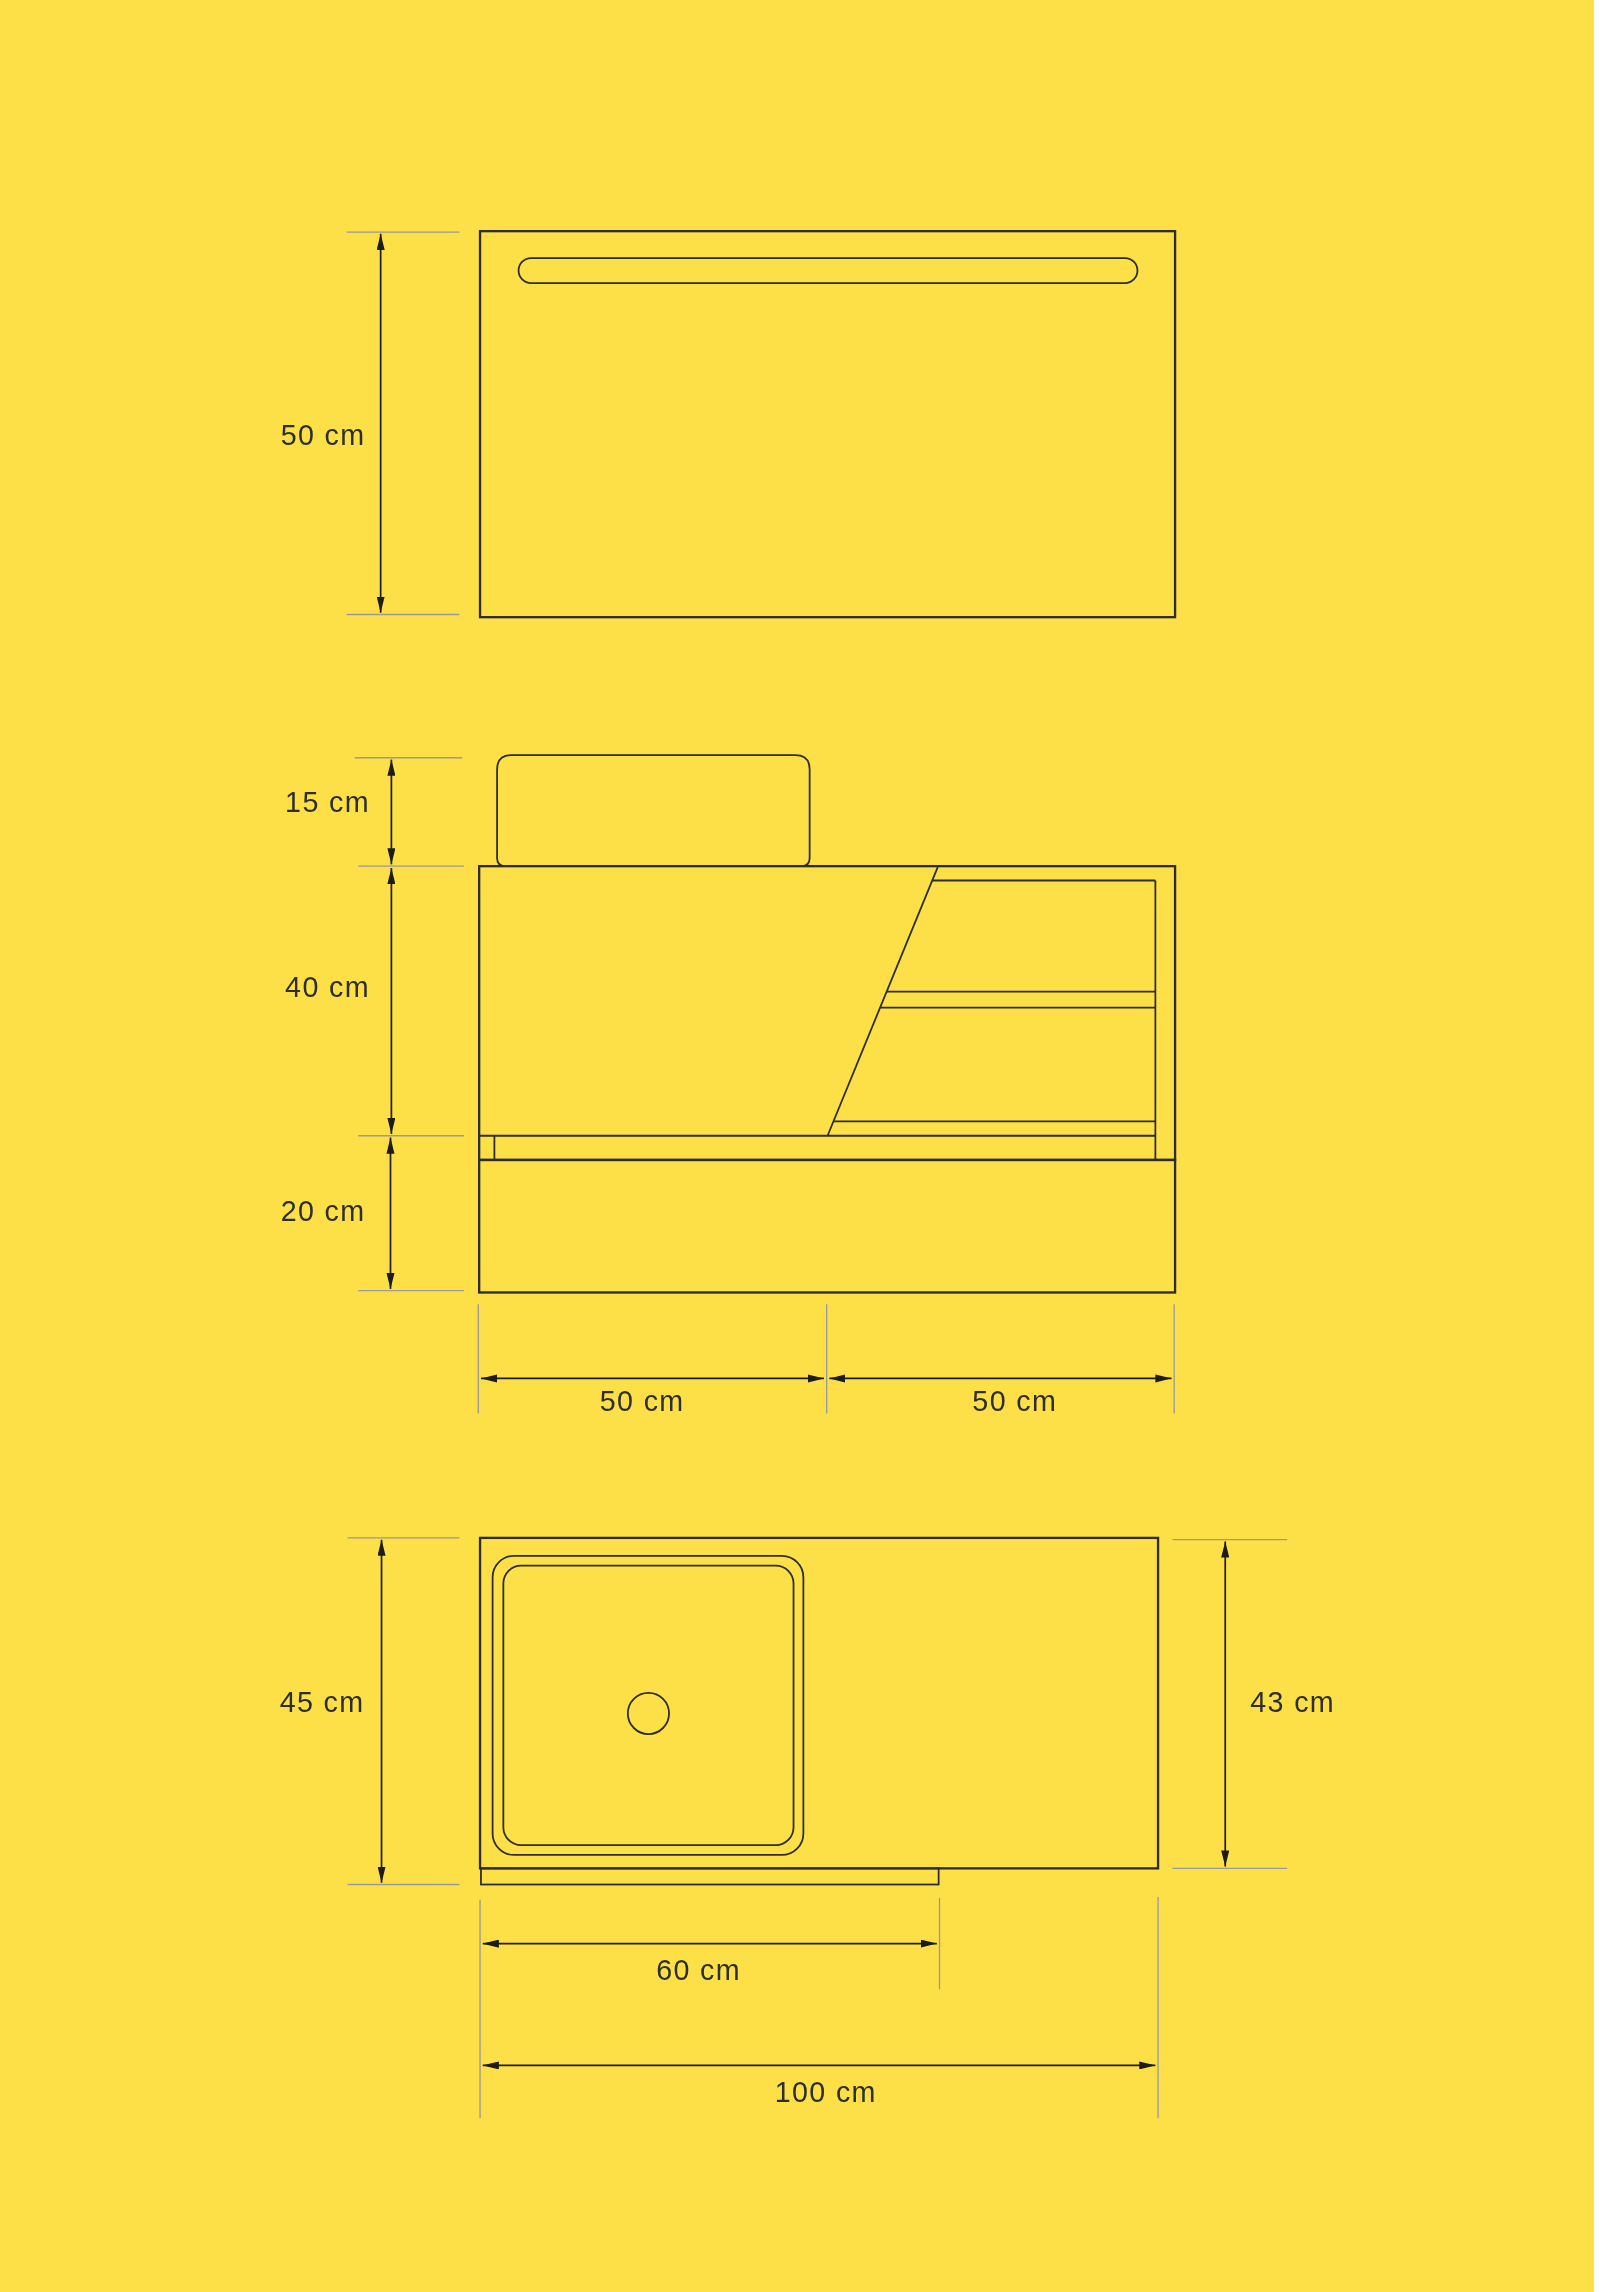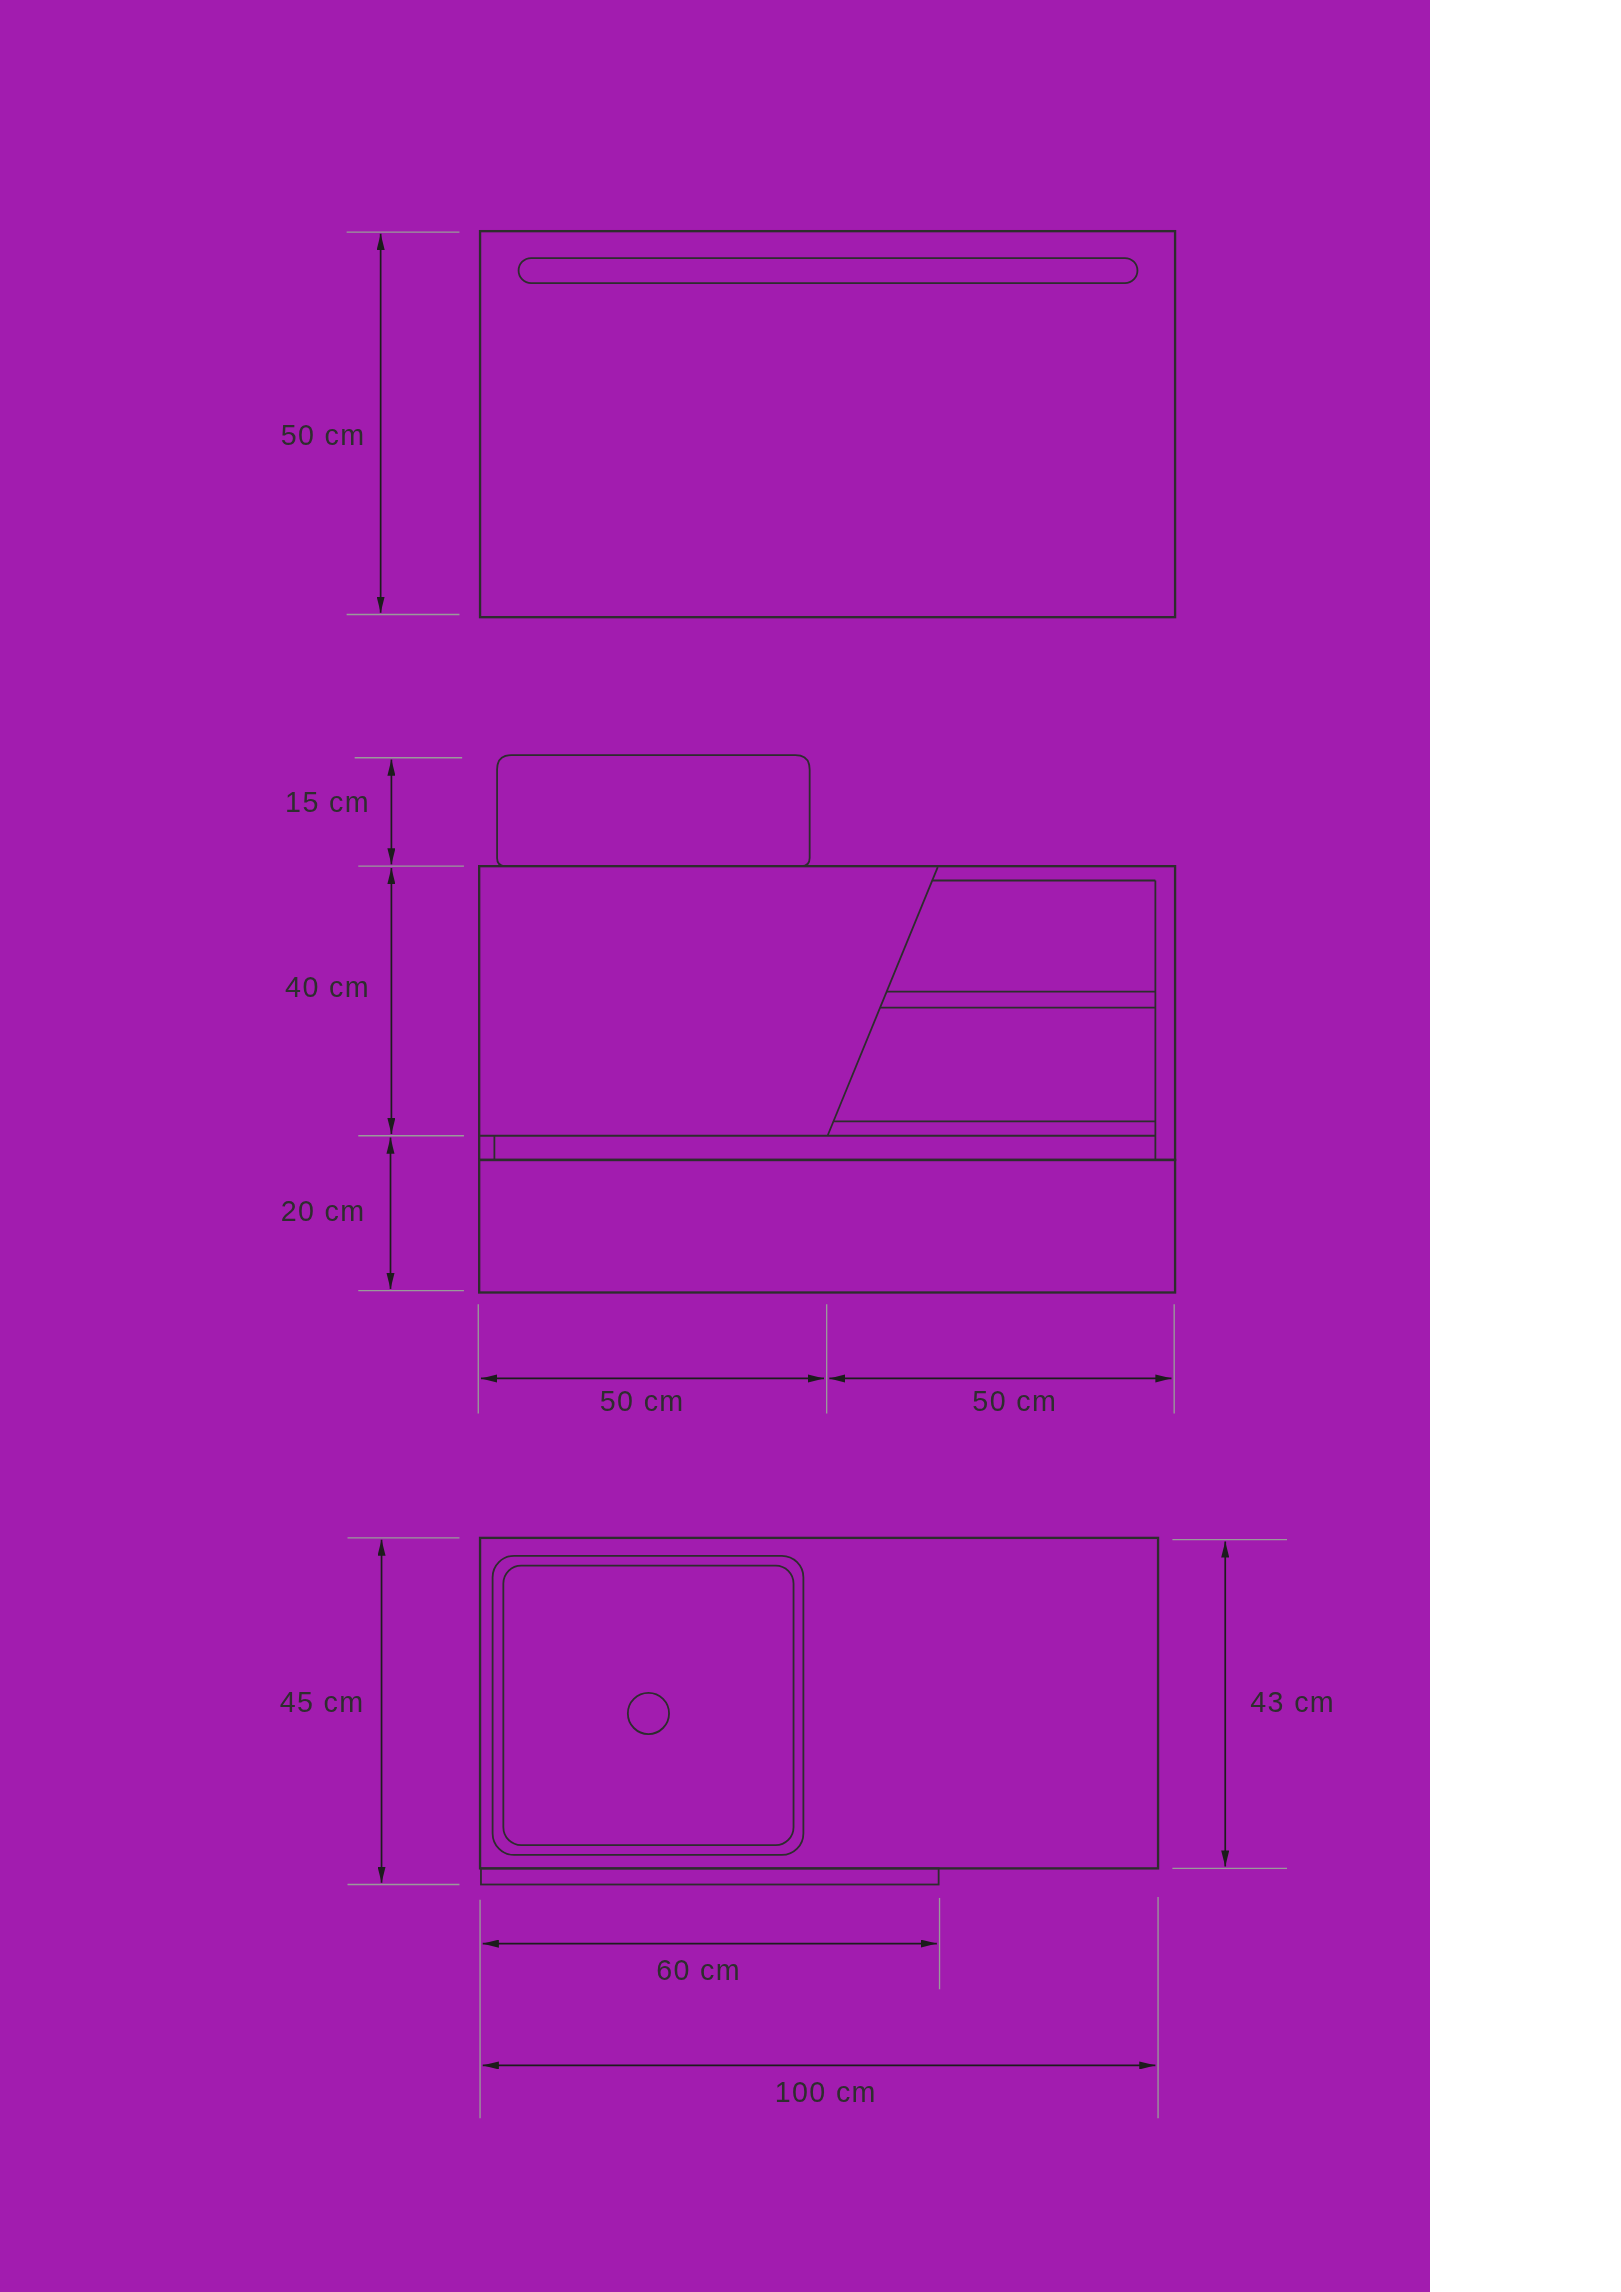--- a/index.html
+++ b/index.html
@@ -1,19 +1,19 @@
 <!DOCTYPE html>
 <html style="font-size:14.3px"><head>
 <meta charset="utf-8">
 <style>
   html,body{margin:0;padding:0;background:#ffffff;}
   .sheet{
     position:relative;
-    width:1430px;height:2293px;
-    background:#a21caf;
+    width:1594px;height:2293px;
+    background:#fde047;
     font-family:"Liberation Sans", sans-serif;
   }
   svg{position:absolute;top:0;left:0;}
   .obj{fill:none;stroke:#2d2d2d;stroke-width:2.6px;}
   .obj-thin{fill:none;stroke:#2d2d2d;stroke-width:2px;}
   .ext{fill:none;stroke:#9a9a9a;stroke-width:1.5px;}
   .dim{fill:none;stroke:#1c1c1c;stroke-width:1.9px;}
   .dim-label{
     fill:#2e2e2e;
     font-family:"Liberation Sans", sans-serif;

